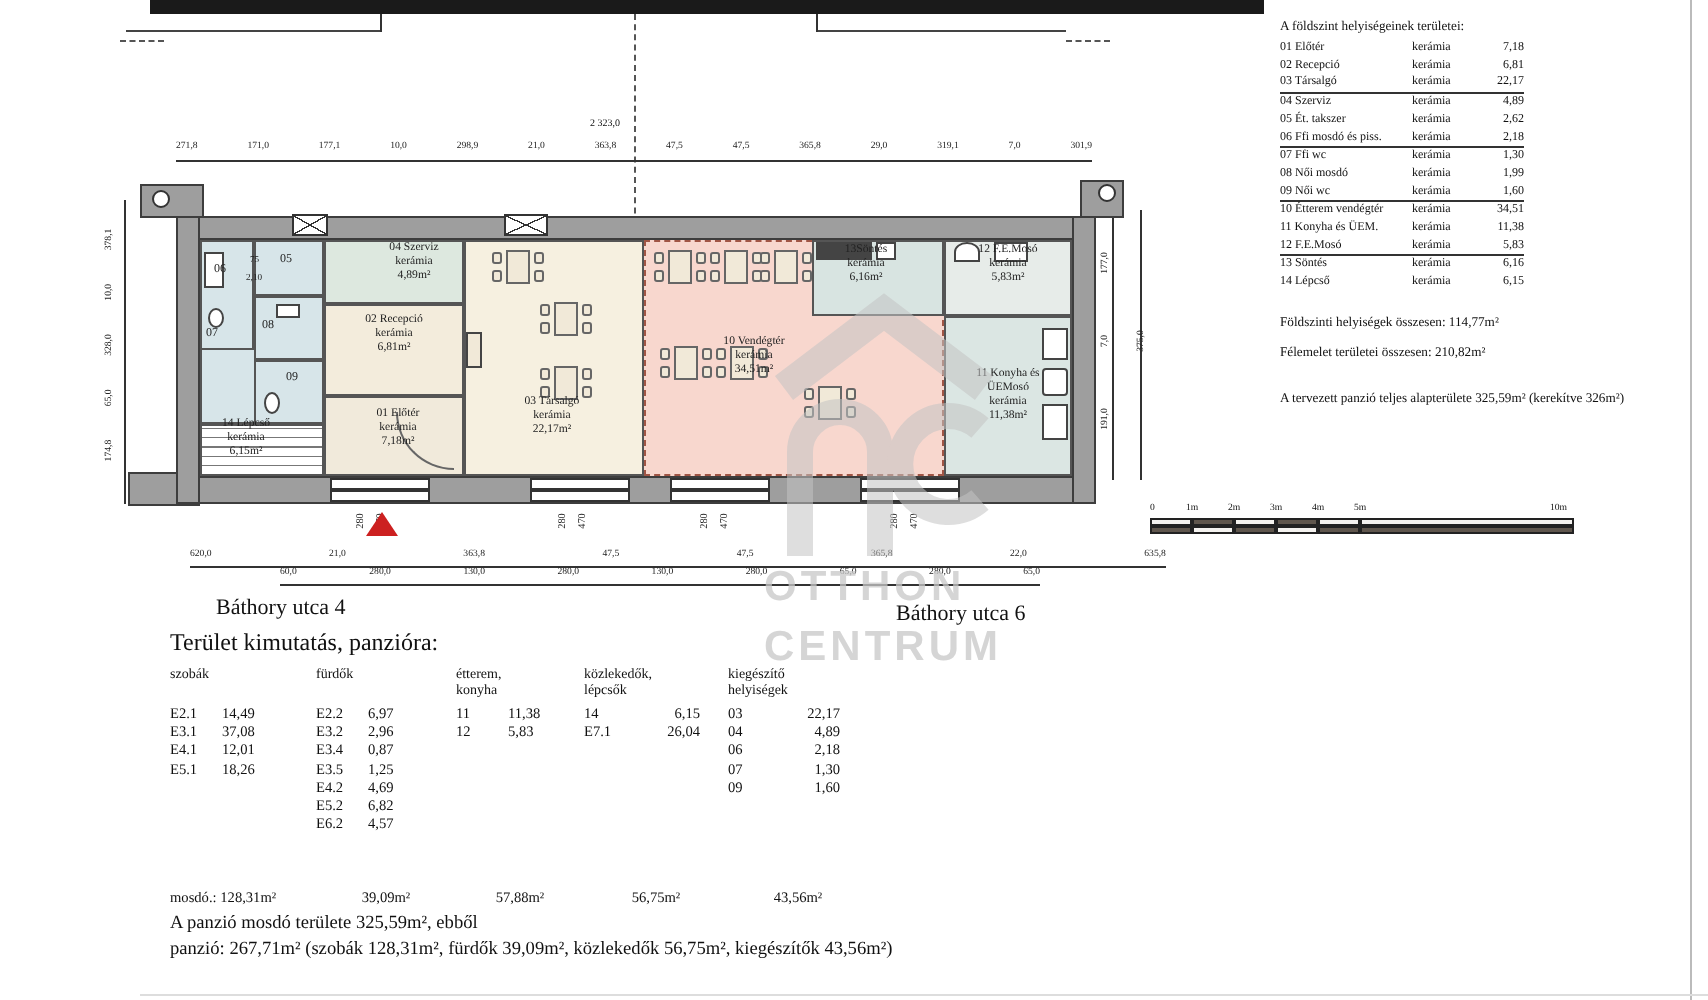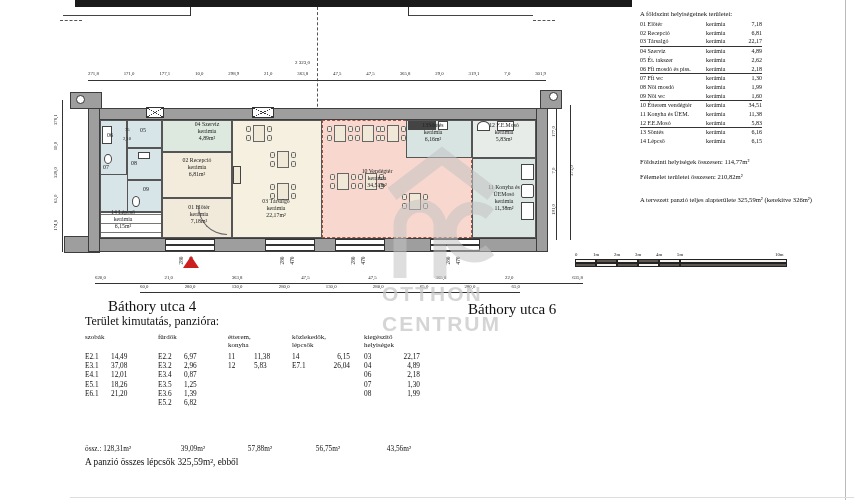--- a/index.html
+++ b/index.html
@@ -49,21 +49,21 @@
   .legend{position:absolute;left:640px;top:10px;width:206px;font-size:6px;}
   .lg-title{font-size:6.6px;margin-bottom:3px;}
   .lg-rows{width:122px;}
   .lg-row{display:flex;line-height:8.7px;}
   .lg-row.u{border-bottom:0.6px solid #333;}
   .lg-name{flex:1;}
   .lg-mat{width:34px;}
   .lg-area{width:22px;text-align:right;}
   .lg-sum{font-size:6.6px;}
   
-  .streets{font-size:15px;}
+  .streets{font-size:11px;}
   .at-title{position:absolute;left:85px;top:314px;font-size:12px;}
   .at-head{position:absolute;left:85px;top:333px;display:grid;grid-template-columns:73px 70px 64px 72px 70px;font-size:7px;line-height:8.2px;}
   .at-rows{position:absolute;left:85px;top:352px;}
   .at-row{display:grid;grid-template-columns:73px 70px 64px 72px 70px;font-size:7.3px;line-height:9.2px;}
   .cell{display:flex;}
   .cell .code{display:inline-block;width:26px;}
   .cell-r{display:flex;justify-content:space-between;padding-right:14px;box-sizing:border-box;}
   .at-total{position:absolute;left:85px;top:444px;display:grid;grid-template-columns:73px 70px 64px 72px 70px;font-size:7.3px;}
   .at-total .tc{text-align:center;}
   .at-footer{position:absolute;left:85px;top:456px;font-size:9.3px;line-height:13px;}
@@ -280,21 +280,21 @@
     <span>191,0</span>
     <span>7,0</span>
     <span>177,0</span>
   </div>
 <div class="vdimline" style="left:570px;top:105px;height:135px;"></div>
 <div class="vrow" style="left:531px;top:168px;width:80px;justify-content:center;">
     <span>375,0</span>
   </div>
 
 <span class="abs streets" style="left:108px;top:298px;">Báthory utca 4</span>
-<span class="abs streets" style="left:468px;top:301px;">Báthory utca 6</span>
+<span class="abs streets" style="left:448px;top:301px;">Báthory utca 6</span>
 
 <div class="sb">
   <span class="lab" style="left:0;">0</span>
   <span class="lab" style="left:18px;">1m</span>
   <span class="lab" style="left:39px;">2m</span>
   <span class="lab" style="left:60px;">3m</span>
   <span class="lab" style="left:81px;">4m</span>
   <span class="lab" style="left:102px;">5m</span>
   <span class="lab" style="left:200px;">10m</span>
   <div class="strip" style="top:7px;">
@@ -514,43 +514,43 @@
       <div class="cell cell-r">
         <span class="code"></span>
         <span class="val"></span>
       </div>
       <div class="cell cell-r">
         <span class="code">07</span>
         <span class="val">1,30</span>
       </div>
     </div>
 
+
     <div class="at-row">
       <div class="cell">
-        <span class="code">E6.1</span>
-        <span class="val">21,20</span>
-      </div>
-      <div class="cell">
-        <span class="code">E3.6</span>
-        <span class="val">1,39</span>
-      </div>
-      <div class="cell">
-        <span class="code"></span>
-        <span class="val"></span>
-      </div>
-      <div class="cell cell-r">
-        <span class="code"></span>
-        <span class="val"></span>
-      </div>
-      <div class="cell cell-r">
-        <span class="code">08</span>
-        <span class="val">1,99</span>
+        <span class="code"></span>
+        <span class="val"></span>
+      </div>
+      <div class="cell">
+        <span class="code">E4.2</span>
+        <span class="val">4,69</span>
+      </div>
+      <div class="cell">
+        <span class="code"></span>
+        <span class="val"></span>
+      </div>
+      <div class="cell cell-r">
+        <span class="code"></span>
+        <span class="val"></span>
+      </div>
+      <div class="cell cell-r">
+        <span class="code">09</span>
+        <span class="val">1,60</span>
       </div>
     </div>
-
 
     <div class="at-row">
       <div class="cell">
         <span class="code"></span>
         <span class="val"></span>
       </div>
       <div class="cell">
         <span class="code">E5.2</span>
         <span class="val">6,82</span>
       </div>
@@ -561,27 +561,50 @@
       <div class="cell cell-r">
         <span class="code"></span>
         <span class="val"></span>
       </div>
       <div class="cell cell-r">
         <span class="code"></span>
         <span class="val"></span>
       </div>
     </div>
 
+    <div class="at-row">
+      <div class="cell">
+        <span class="code"></span>
+        <span class="val"></span>
+      </div>
+      <div class="cell">
+        <span class="code">E6.2</span>
+        <span class="val">4,57</span>
+      </div>
+      <div class="cell">
+        <span class="code"></span>
+        <span class="val"></span>
+      </div>
+      <div class="cell cell-r">
+        <span class="code"></span>
+        <span class="val"></span>
+      </div>
+      <div class="cell cell-r">
+        <span class="code"></span>
+        <span class="val"></span>
+      </div>
+    </div>
 
 </div>
 <div class="at-total">
-  <div><span>össz.:</span> <span>128,31m²</span></div>
+  <div><span>mosdó.:</span> <span>128,31m²</span></div>
   <div class="tc">39,09m²</div>
   <div class="tc">57,88m²</div>
   <div class="tc">56,75m²</div>
   <div class="tc">43,56m²</div>
 </div>
 <div class="at-footer">
-  <div>A panzió összes lépcsők 325,59m², ebből</div>
+  <div>A panzió mosdó területe 325,59m², ebből</div>
+  <div>panzió: 267,71m² (szobák 128,31m², fürdők 39,09m², közlekedők 56,75m², kiegészítők 43,56m²)</div>
 </div>
 
 <div class="frame-r"></div>
 <div class="frame-b"></div>
 
 </body></html>

